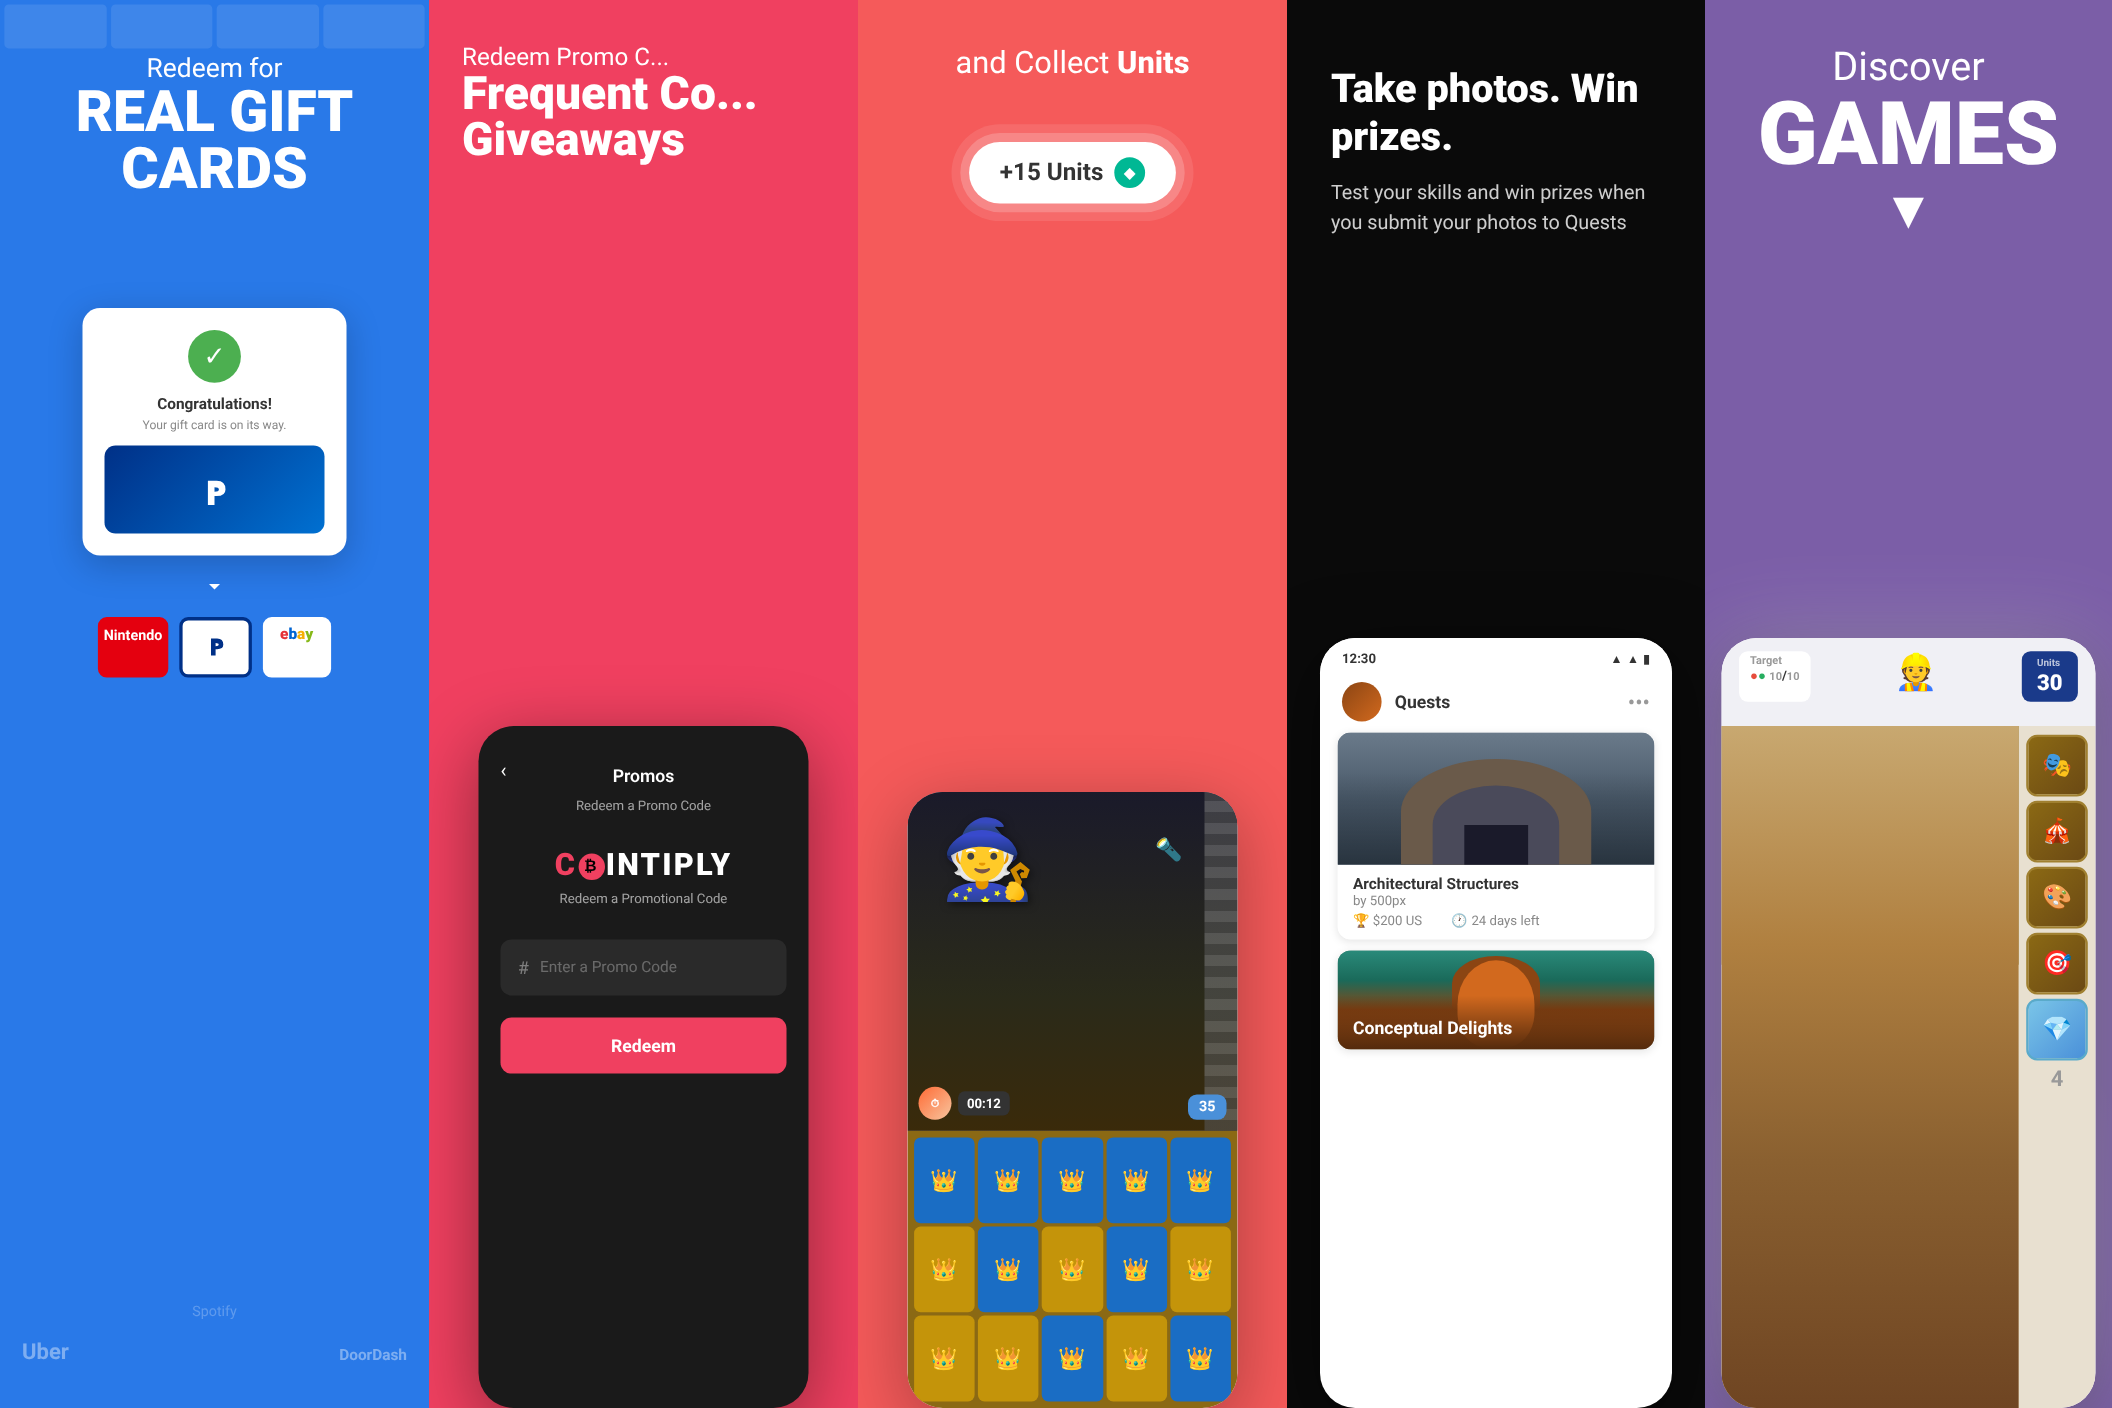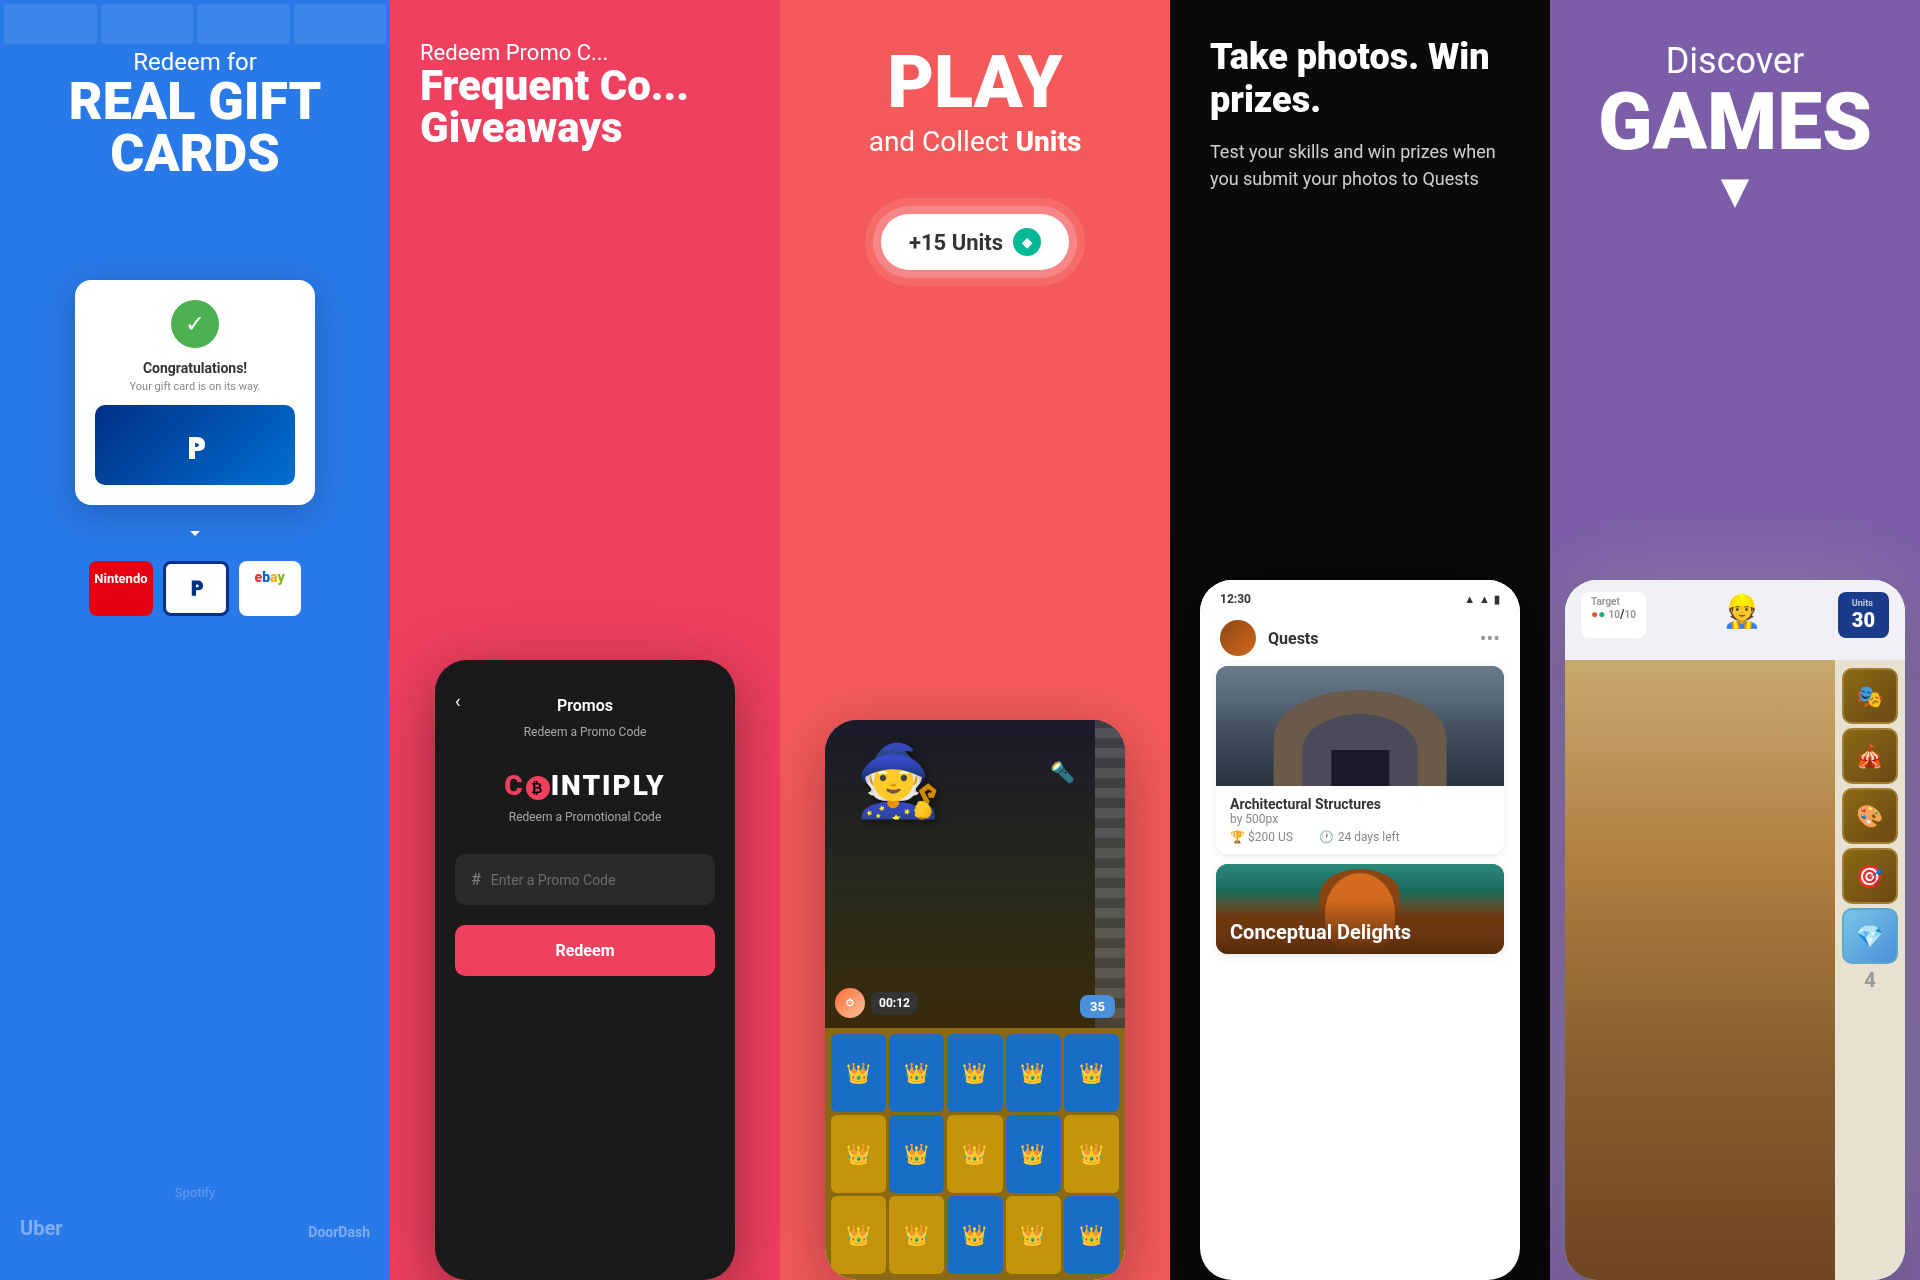--- a/index.html
+++ b/index.html
@@ -343,21 +343,21 @@
     
     .panel-4 {
       width: 380px;
       height: 1280px;
       background: #0a0a0a;
       position: relative;
       overflow: hidden;
       flex-shrink: 0;
     }
     .panel-4-content {
-      padding: 36px 40px 30px;
+      padding: 60px 40px 30px;
       color: white;
     }
     .panel-4-title {
       font-size: 36px;
       font-weight: 900;
       line-height: 1.2;
       margin-bottom: 16px;
     }
     .panel-4-sub {
       font-size: 18px;
@@ -471,21 +471,21 @@
     .conceptual-overlay {
       position: absolute;
       bottom: 0;
       left: 0;
       right: 0;
       background: linear-gradient(transparent, rgba(0,0,0,0.6));
       padding: 20px 14px 10px;
     }
     .conceptual-text {
       color: white;
-      font-size: 20px;
+      font-size: 16px;
       font-weight: 700;
     }
 
     
     .panel-5 {
       flex: 1;
       height: 1280px;
       background: #7b5ea7;
       position: relative;
       overflow: hidden;
@@ -752,21 +752,20 @@
         <div class="promo-input-text">Enter a Promo Code</div>
       </div>
 
       <div class="redeem-btn">Redeem</div>
     </div>
   </div>
 </div>
 
 <div class="panel-3">
   <div class="panel-3-header">
-    <div class="play-big">PLAY</div>
     <div class="and-collect">
       <span>and Collect </span><strong>Units</strong>
     </div>
   </div>
 
   <div style="display:flex; justify-content:center; margin-top: 16px;">
     <div class="units-badge">
       <div class="units-text">+15 Units</div>
       <div class="gem-icon">◆</div>
     </div>

